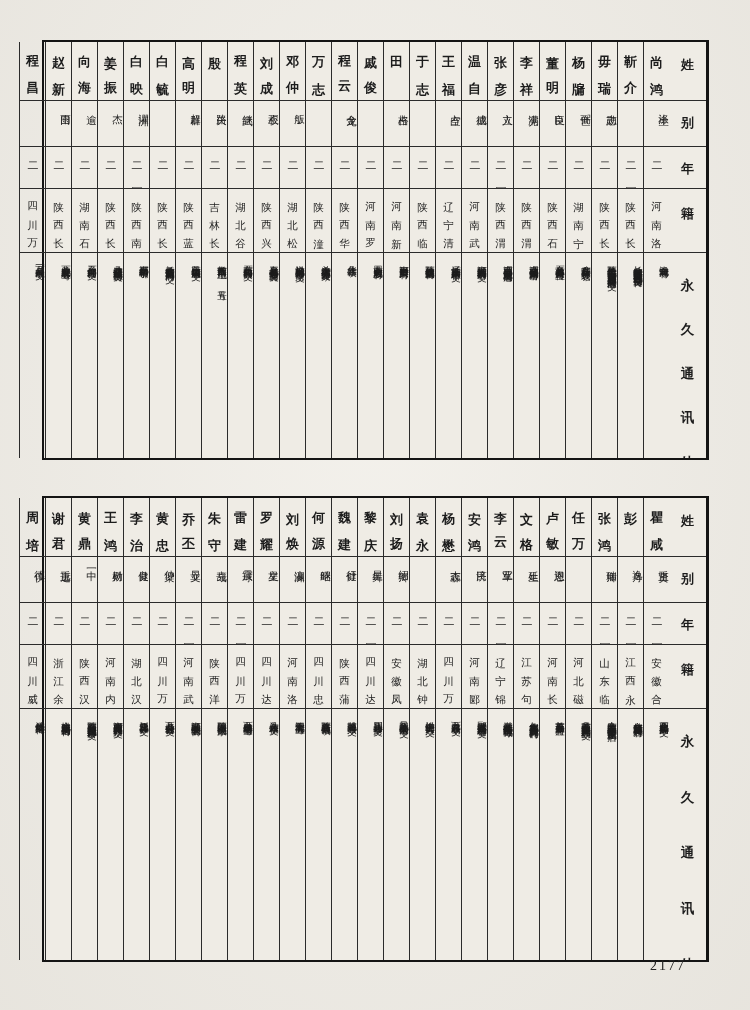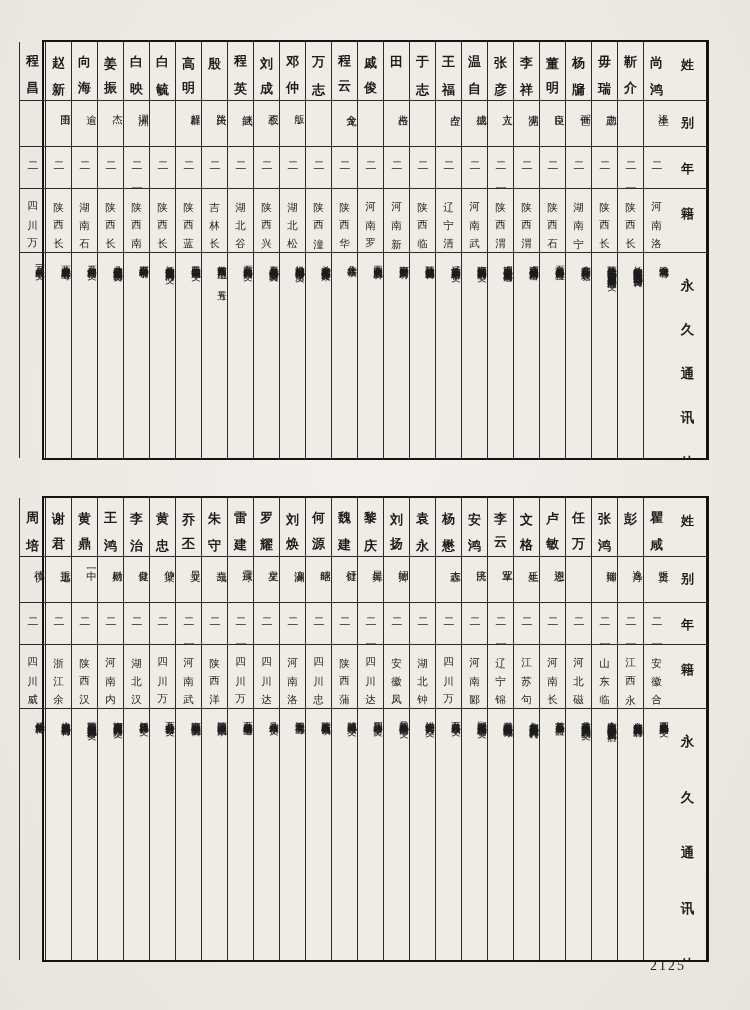--- a/index.html
+++ b/index.html
@@ -507,14 +507,14 @@
   </div>
 
   <div class="col">
     <div class="cell c-name">周培中</div>
     <div class="cell c-alias">德仪</div>
     <div class="cell c-age">二四</div>
     <div class="cell c-origin">四川威远</div>
     <div class="cell c-addr">威远熊华堂邮转</div>
   </div>
 </div>
-  <div class="page-number">2125</div>
+  <div class="page-number">2177</div>
 </div>
 
 </body></html>

